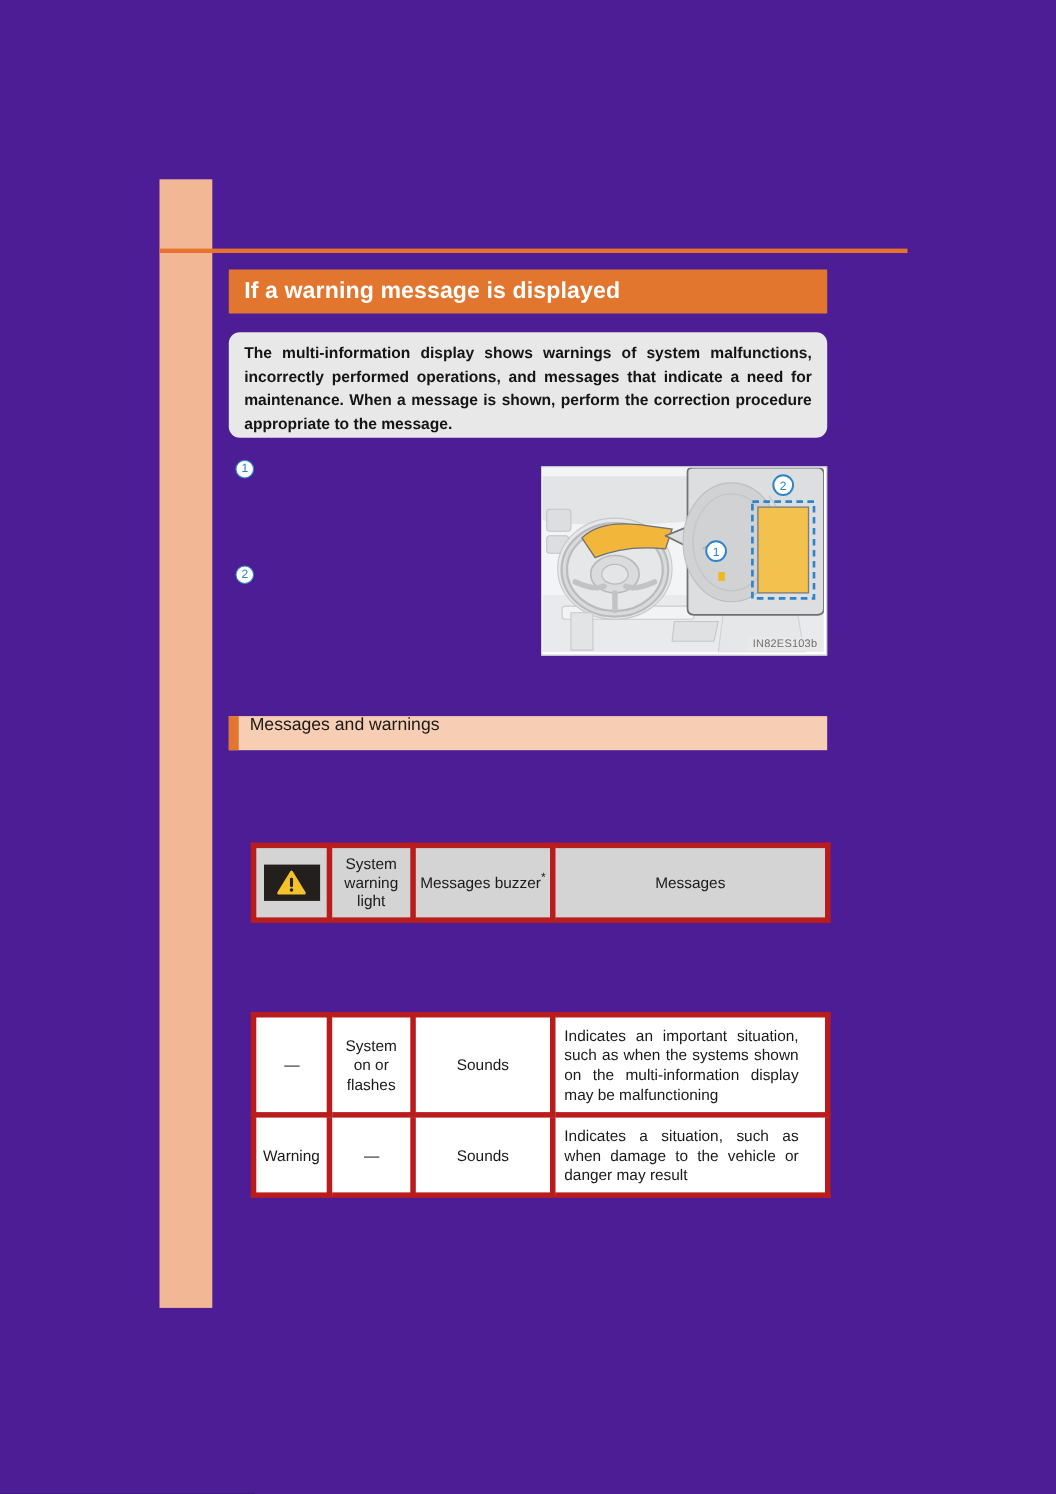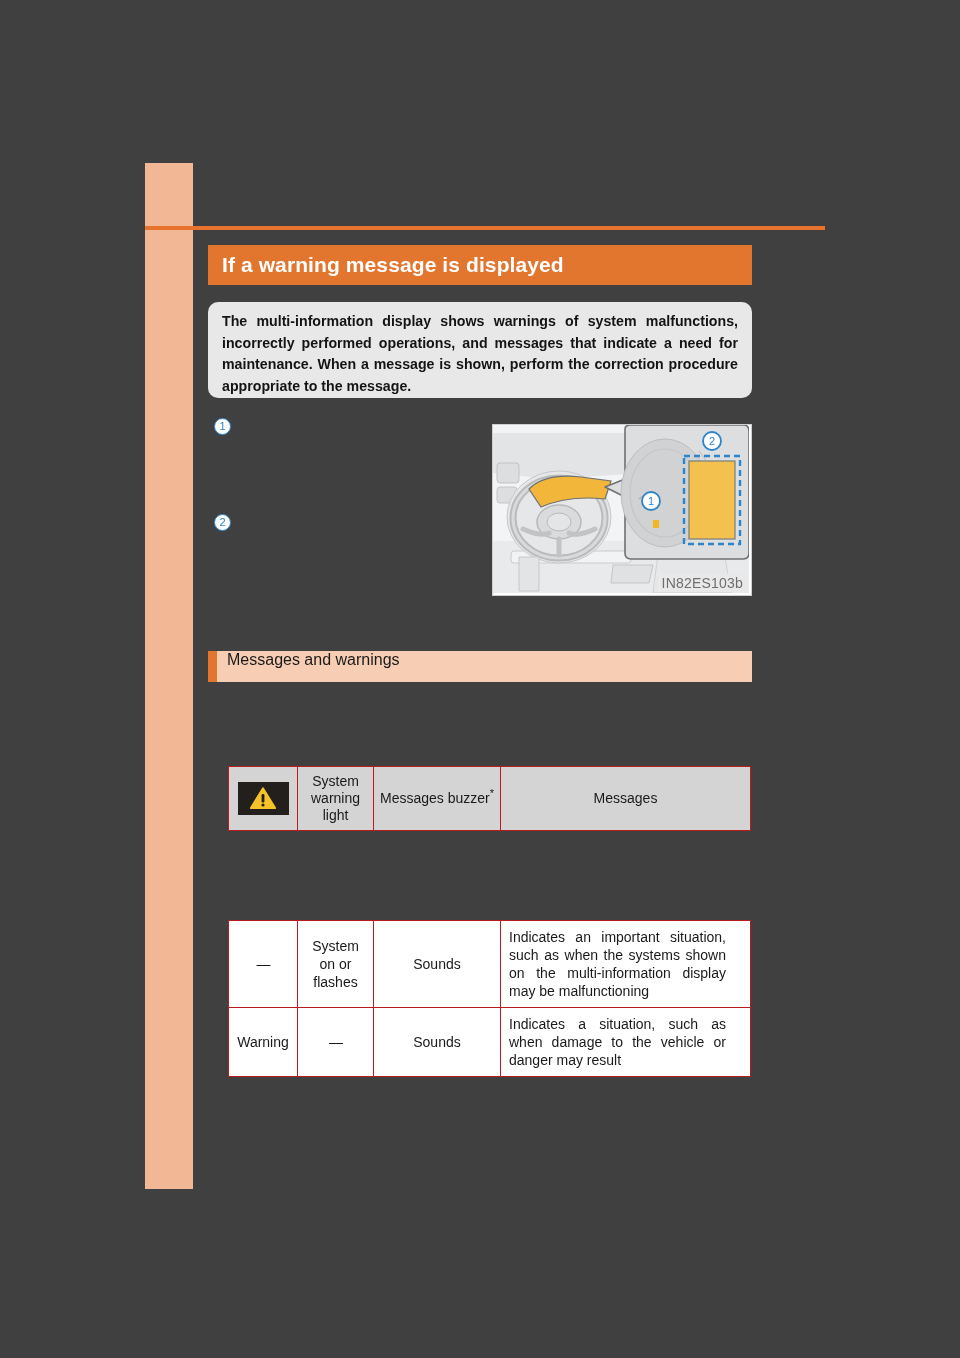--- a/index.html
+++ b/index.html
@@ -13,21 +13,21 @@
     position: relative;
     overflow: hidden;
     font-family: "Liberation Sans", sans-serif;
     color: #1a1a1a;
   }
 
   
   #page {
     position: absolute;
     inset: 0;
-    background: #404040;
+    background: #4c1d95;
   }
 
   
   .side-tab {
     position: absolute;
     left: 145px;
     top: 163px;
     width: 48px;
     height: 1026px;
     background: #f2b896;
@@ -133,21 +133,21 @@
     height: 170px;
     background: #ffffff;
     border: 1px solid #d0d0d0;
     overflow: hidden;
   }
   .figure svg { display: block; }
   .fig-code {
     position: absolute;
     right: 4px;
     bottom: 3px;
-    font-size: 14px;
+    font-size: 10px;
     letter-spacing: 0.2px;
     color: #6f6f6f;
     background: #e9e9e9;
     padding: 1px 4px;
     font-family: "Liberation Sans", sans-serif;
   }
 
   
   .subsection {
     position: absolute;
@@ -167,21 +167,21 @@
     color: #1a1a1a;
   }
 
   
   .tbl {
     position: absolute;
     border-collapse: collapse;
     table-layout: fixed;
   }
   .tbl td {
-    border: 1px solid #b91c1c;
+    border: 5px solid #b91c1c;
     vertical-align: middle;
     box-sizing: border-box;
   }
 
   
   #header-table {
     left: 228px;
     top: 766px;
     width: 522px;
   }

